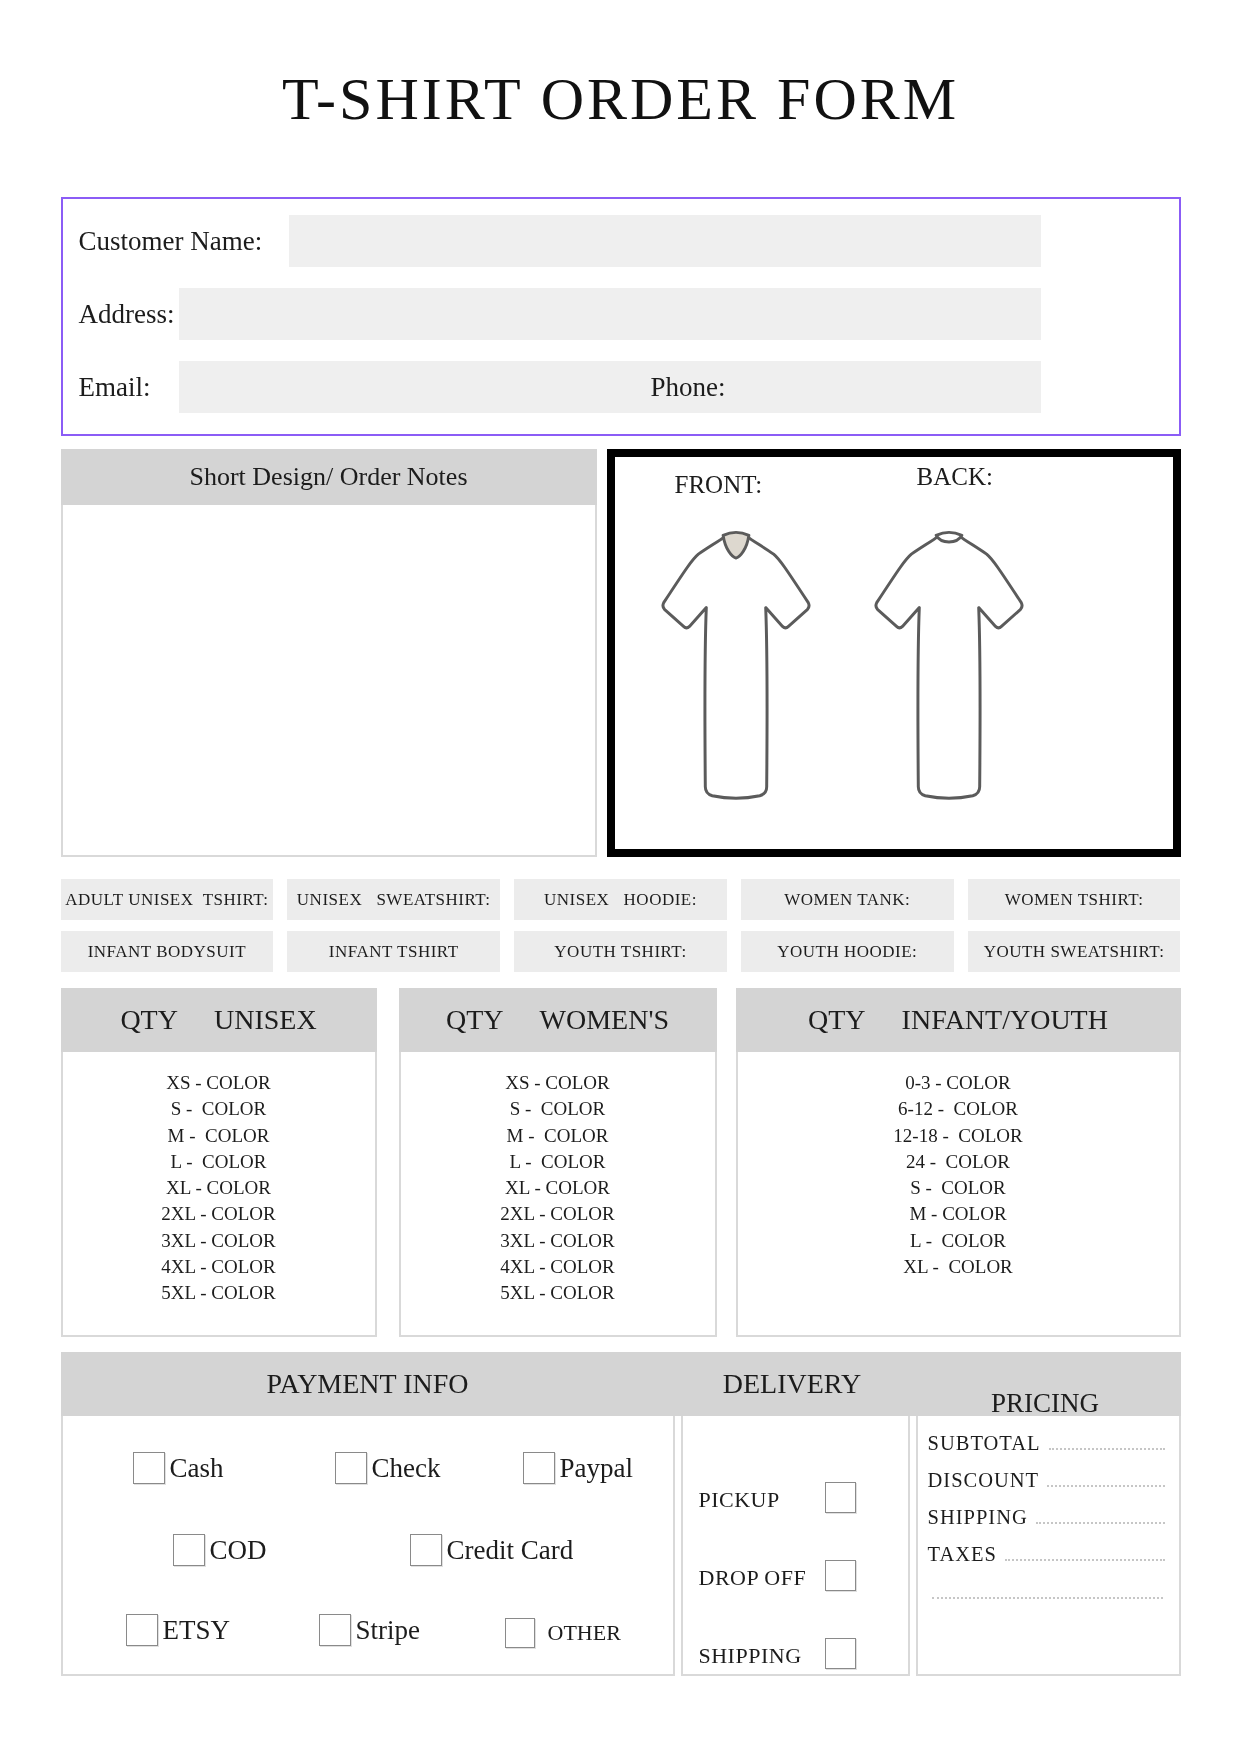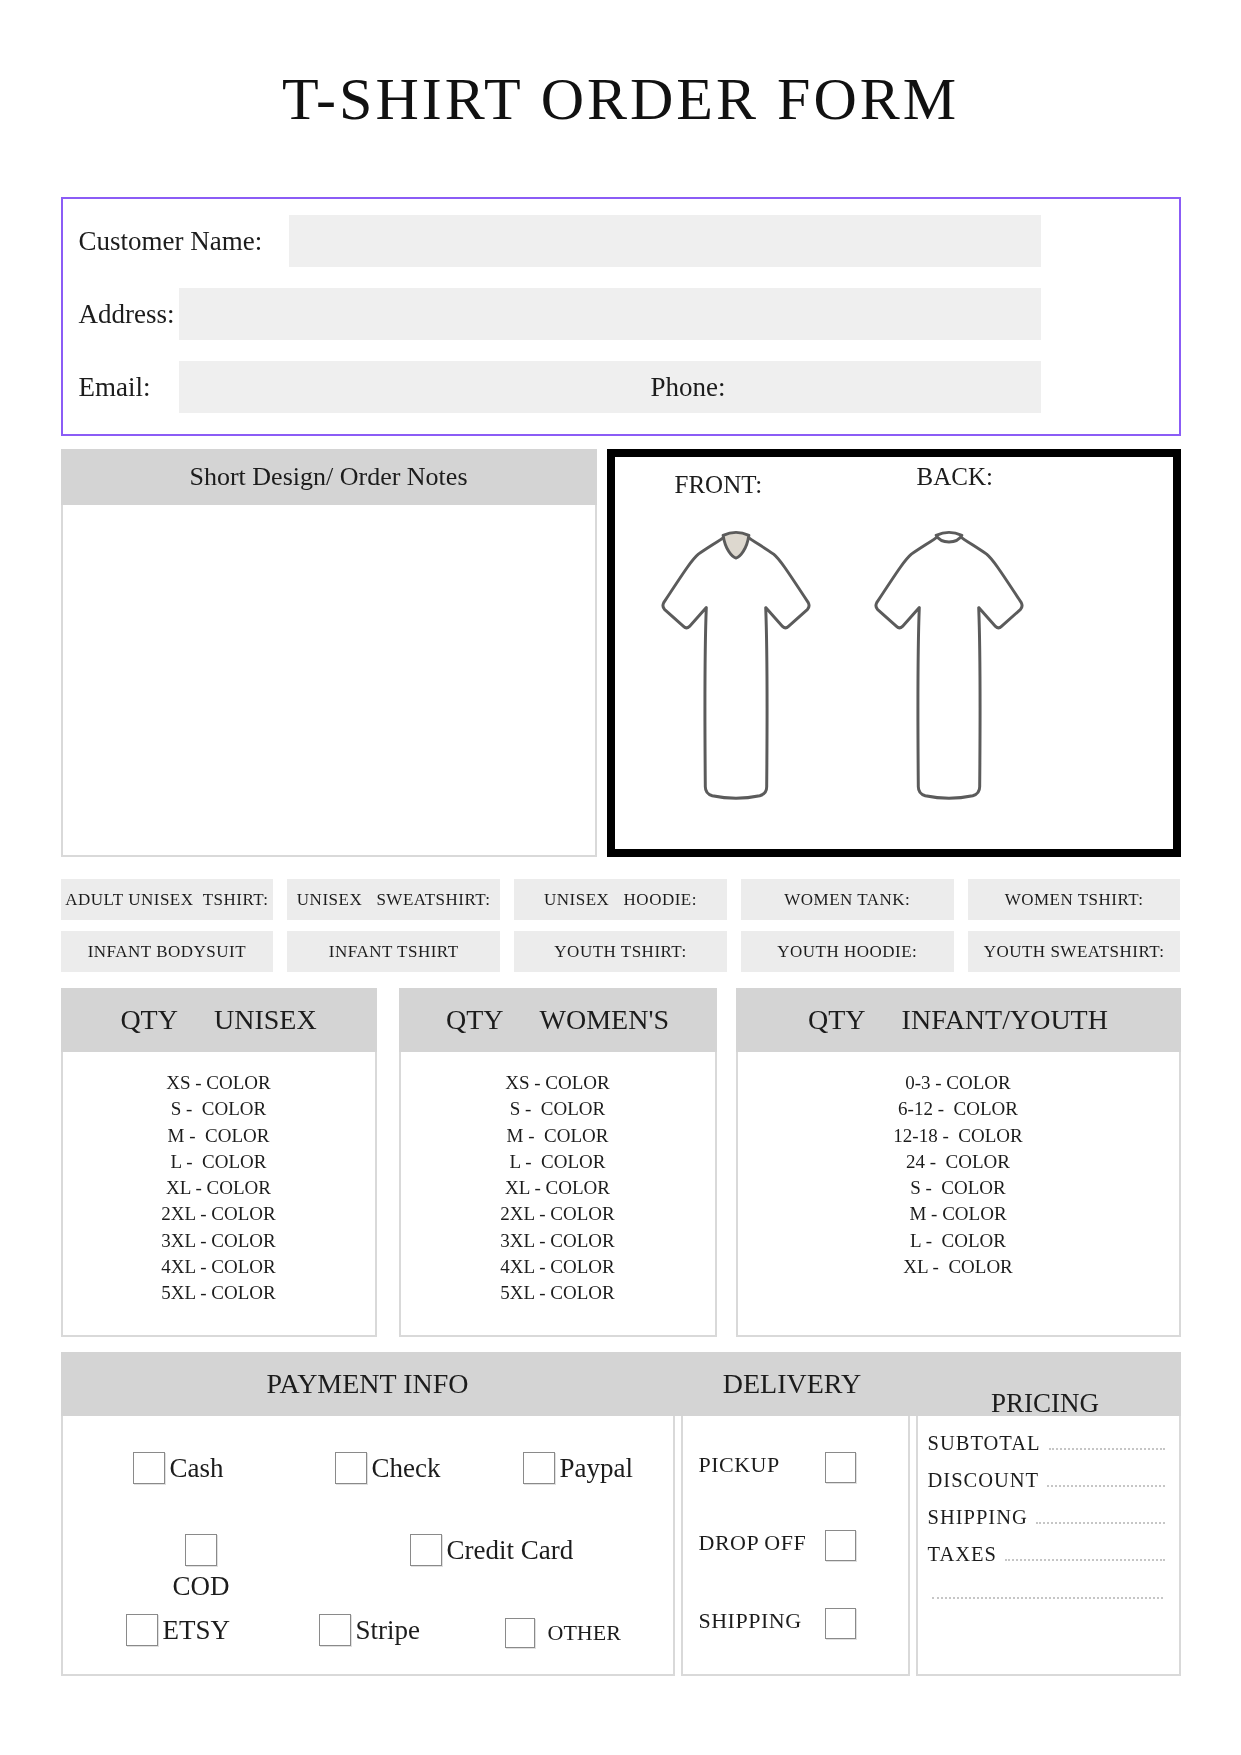--- a/index.html
+++ b/index.html
@@ -95,29 +95,29 @@
 
   .checkbox{
     width:32px;height:32px;background:#fff;border:1.5px solid #8a8a8a;
     box-sizing:border-box;display:inline-block;box-shadow:1px 1px 0 rgba(0,0,0,.12);
     cursor:pointer;flex:none;
   }
   .pay-item{position:absolute;display:flex;align-items:center;gap:5px;font-size:27px;white-space:pre;}
   .po-0{left:70px;top:36px;}
   .po-1{left:272px;top:36px;}
   .po-2{left:460px;top:36px;}
-  .po-3{left:110px;top:118px;flex-direction:column;}
+  .po-3{left:110px;top:118px;}
   .po-4{left:347px;top:118px;}
   .po-5{left:63px;top:198px;}
   .po-6{left:256px;top:198px;}
   .po-7{left:442px;top:202px;font-size:22px;gap:13px;}
   .po-7 .checkbox{width:30px;height:30px;}
 
-  .del-item{position:absolute;left:16px;display:flex;align-items:flex-start;font-size:22px;
-    letter-spacing:.5px;white-space:pre;width:196px;}
+  .del-item{position:absolute;left:16px;display:flex;align-items:flex-end;font-size:22px;
+    letter-spacing:.5px;white-space:pre;width:196px;margin-top:35px;}
   .del-item .checkbox{position:absolute;left:126px;width:31px;height:31px;}
   .dv-0{top:36px;}
   .dv-1{top:114px;}
   .dv-2{top:192px;}
 
   .price-row{display:flex;align-items:baseline;height:37px;font-size:20.5px;letter-spacing:1px;white-space:pre;}
   .leader{flex:1;border-bottom:2.5px dotted #c6c6c6;margin:0 2px 5px 8px;}
   .grand-line{border-bottom:2.5px dotted #c6c6c6;margin:16px 4px 0 4px;height:1px;}
 </style>
 </head>

